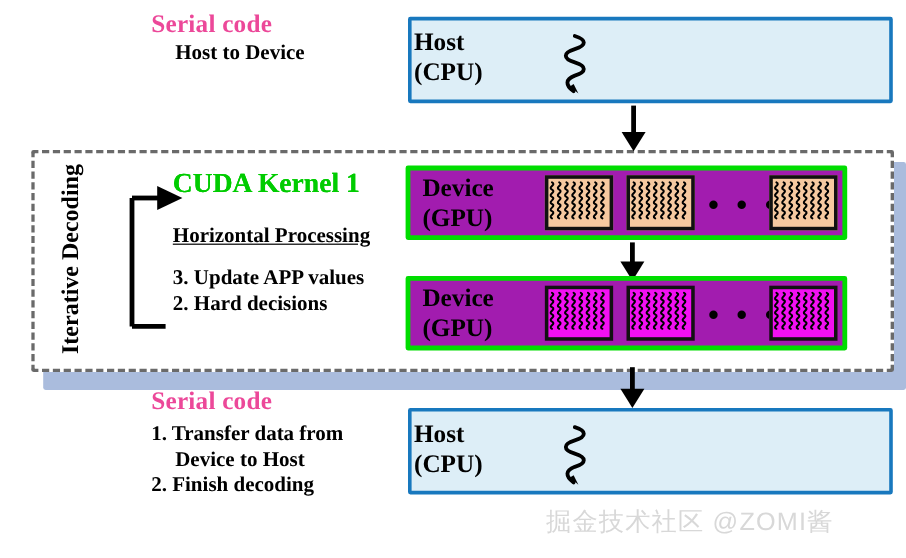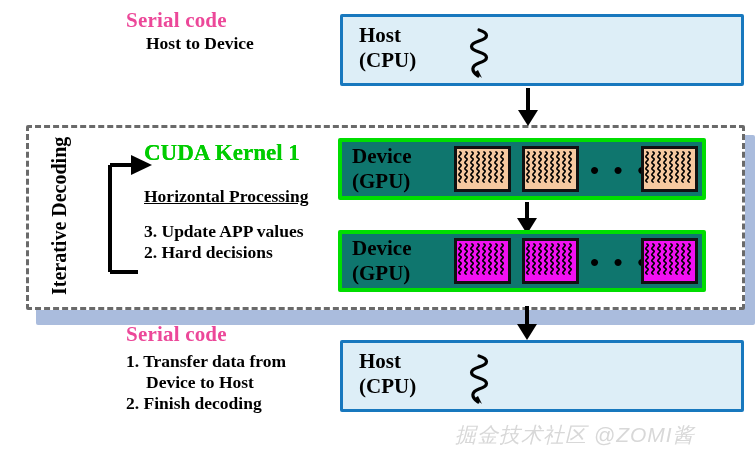--- a/index.html
+++ b/index.html
@@ -40,32 +40,32 @@
 
   
   .host-box{
     box-sizing:border-box;
     background:#ddeef7;
     border:3px solid #1878be;
     border-radius:2px;
   }
   .host-label{
     position:absolute;
-    left:16px;top:6px;
+    left:2px;top:6px;
     font-weight:bold;
     font-size:21px;
     line-height:25px;
     color:#000;
     white-space:nowrap;
   }
 
   
   .device-box{
     box-sizing:border-box;
-    background:#0f766e;
+    background:#a21caf;
     border:4px solid #00dd00;
     border-radius:2px;
   }
   .device-label{
     position:absolute;
     left:10px;top:2px;
     font-weight:bold;
     font-size:21px;
     line-height:25px;
     color:#000;
@@ -299,15 +299,15 @@
     <div class="host-label">
       <div>Host</div>
       <div>(CPU)</div>
     </div>
     <svg class="abs" style="left:122px;top:10px;" width="34" height="54" viewBox="0 0 34 54">
       <path d="M14 3 C24 6, 24 11, 14 14 C4 17, 4 22, 14 25 C24 28, 24 33, 14 36 C6 39, 6 44, 13 49" stroke="#000" stroke-width="3.2" fill="none" stroke-linecap="round"></path>
       <polygon points="10,45 17,51 13,43" fill="#000"></polygon>
     </svg>
   </div>
 
-  <div class="watermark" style="left:455px;top:421px;font-style:italic;">掘金技术社区 @ZOMI酱</div>
+  <div class="watermark" style="left:455px;top:421px;">掘金技术社区 @ZOMI酱</div>
 
 </div>
 
 </body></html>

